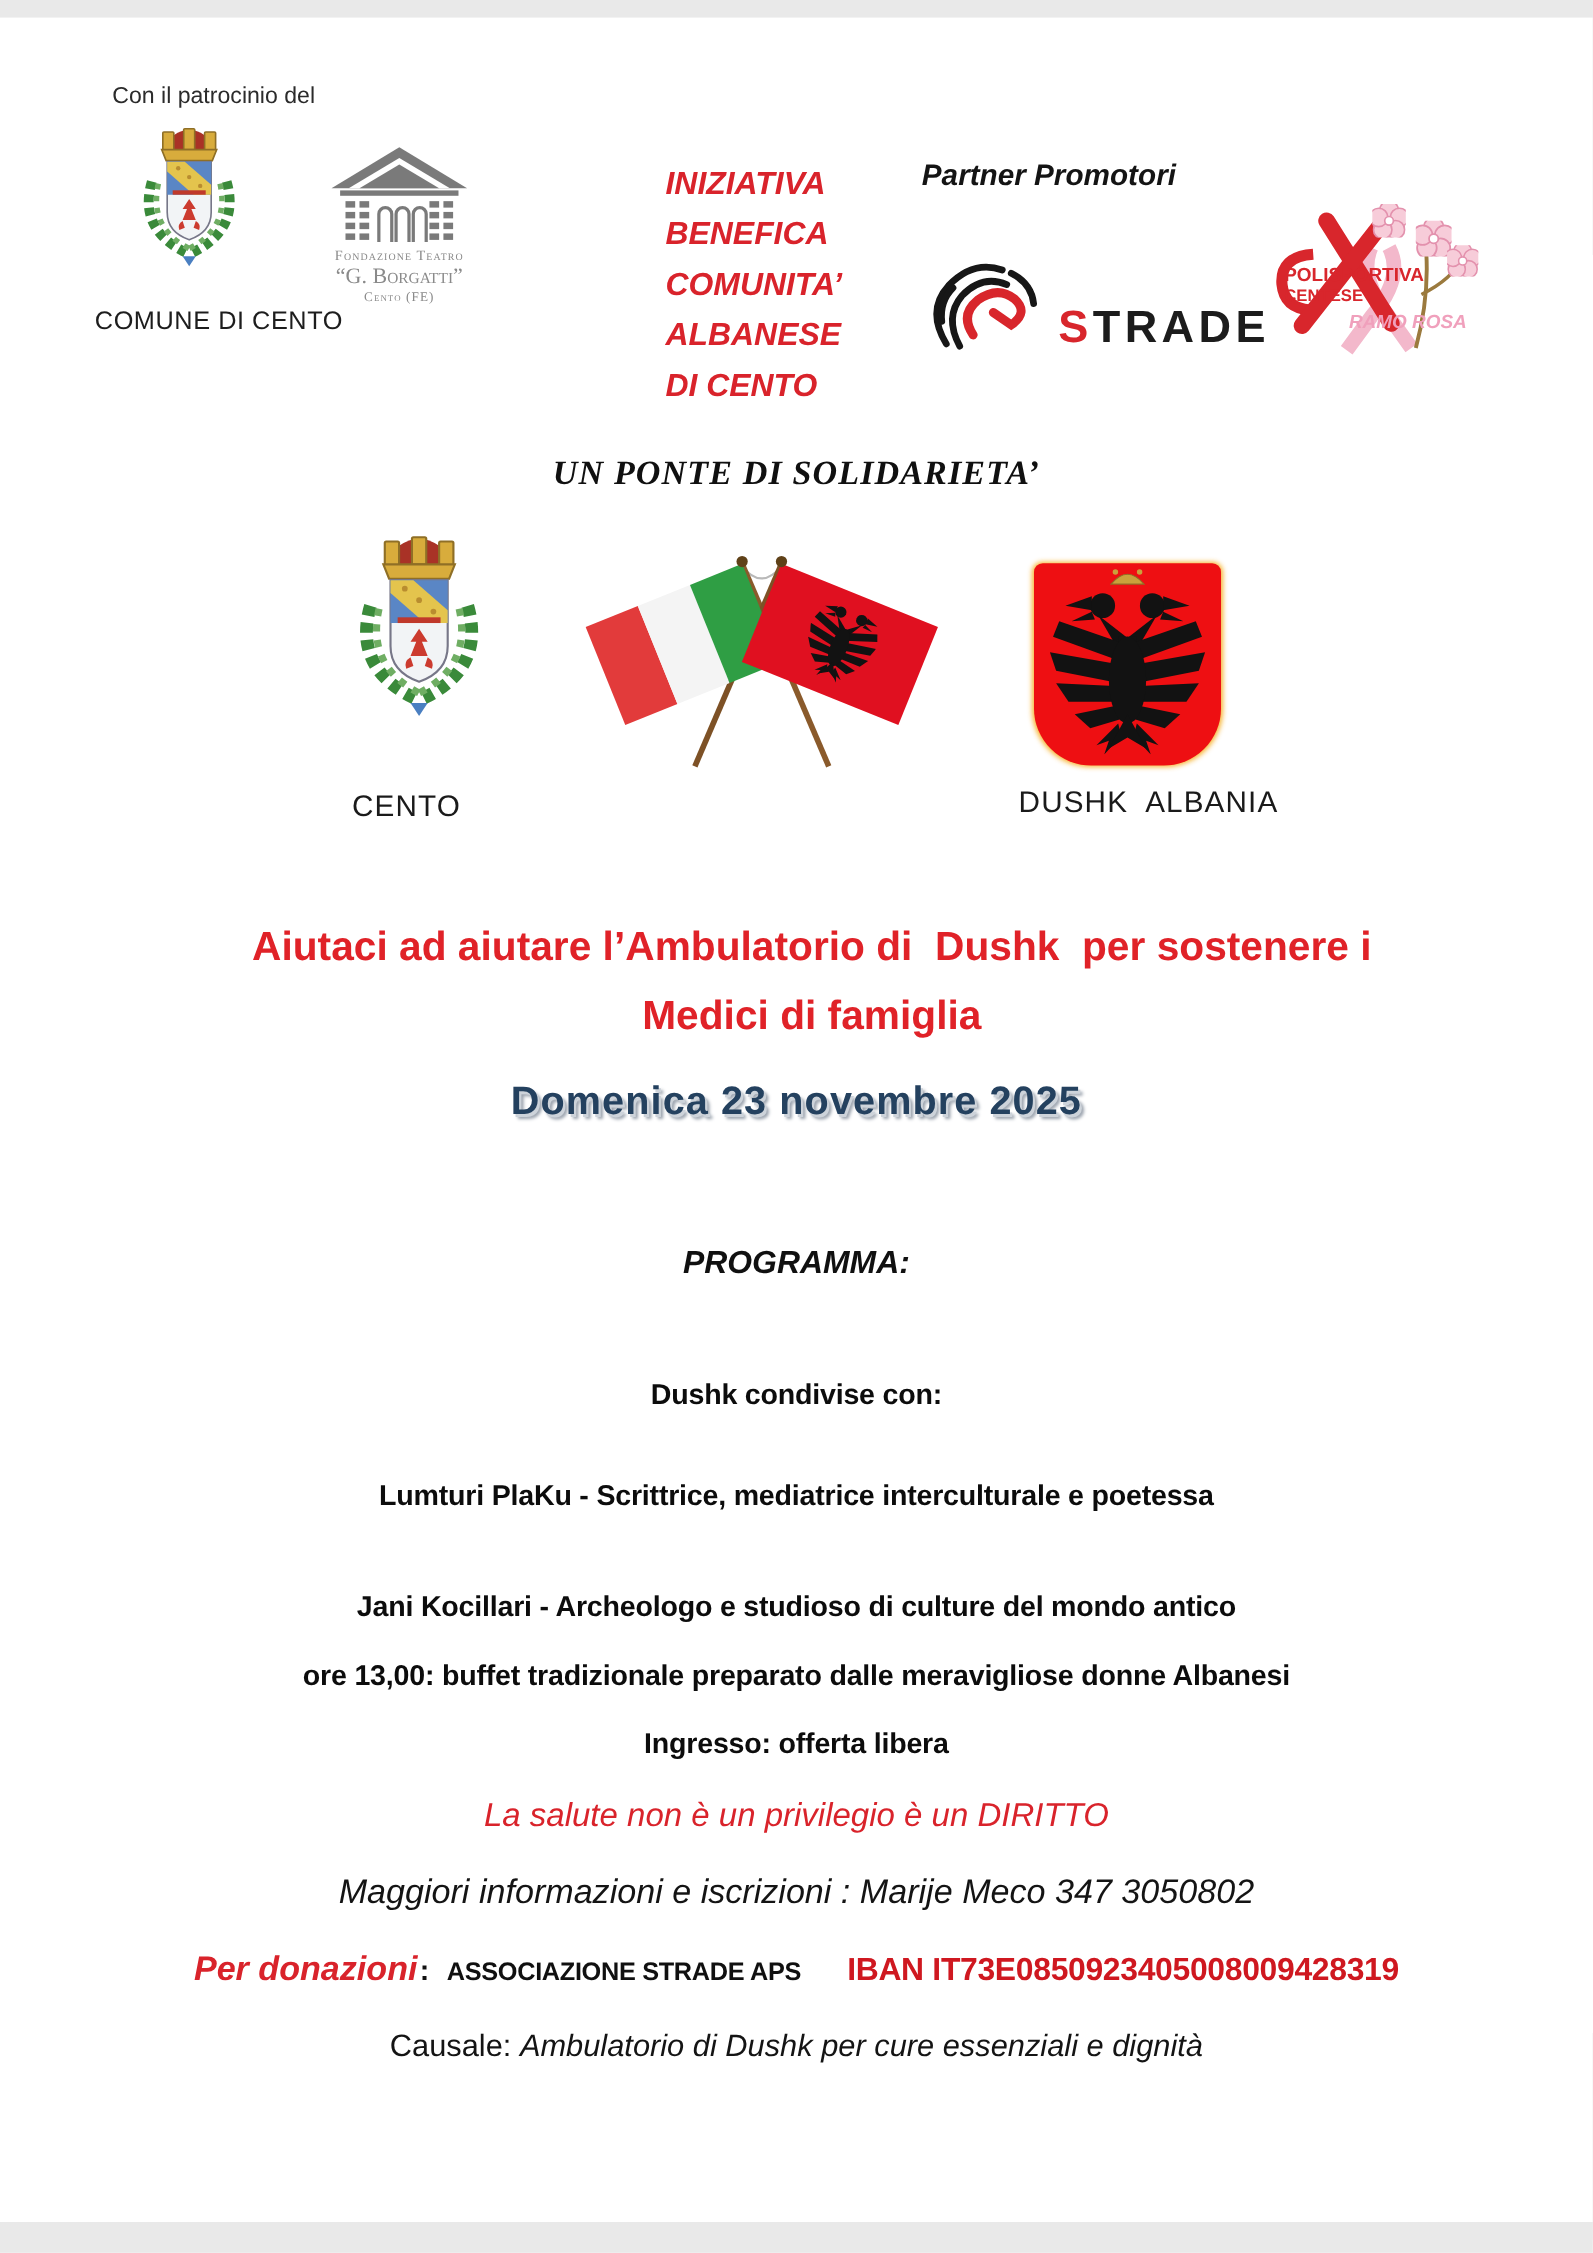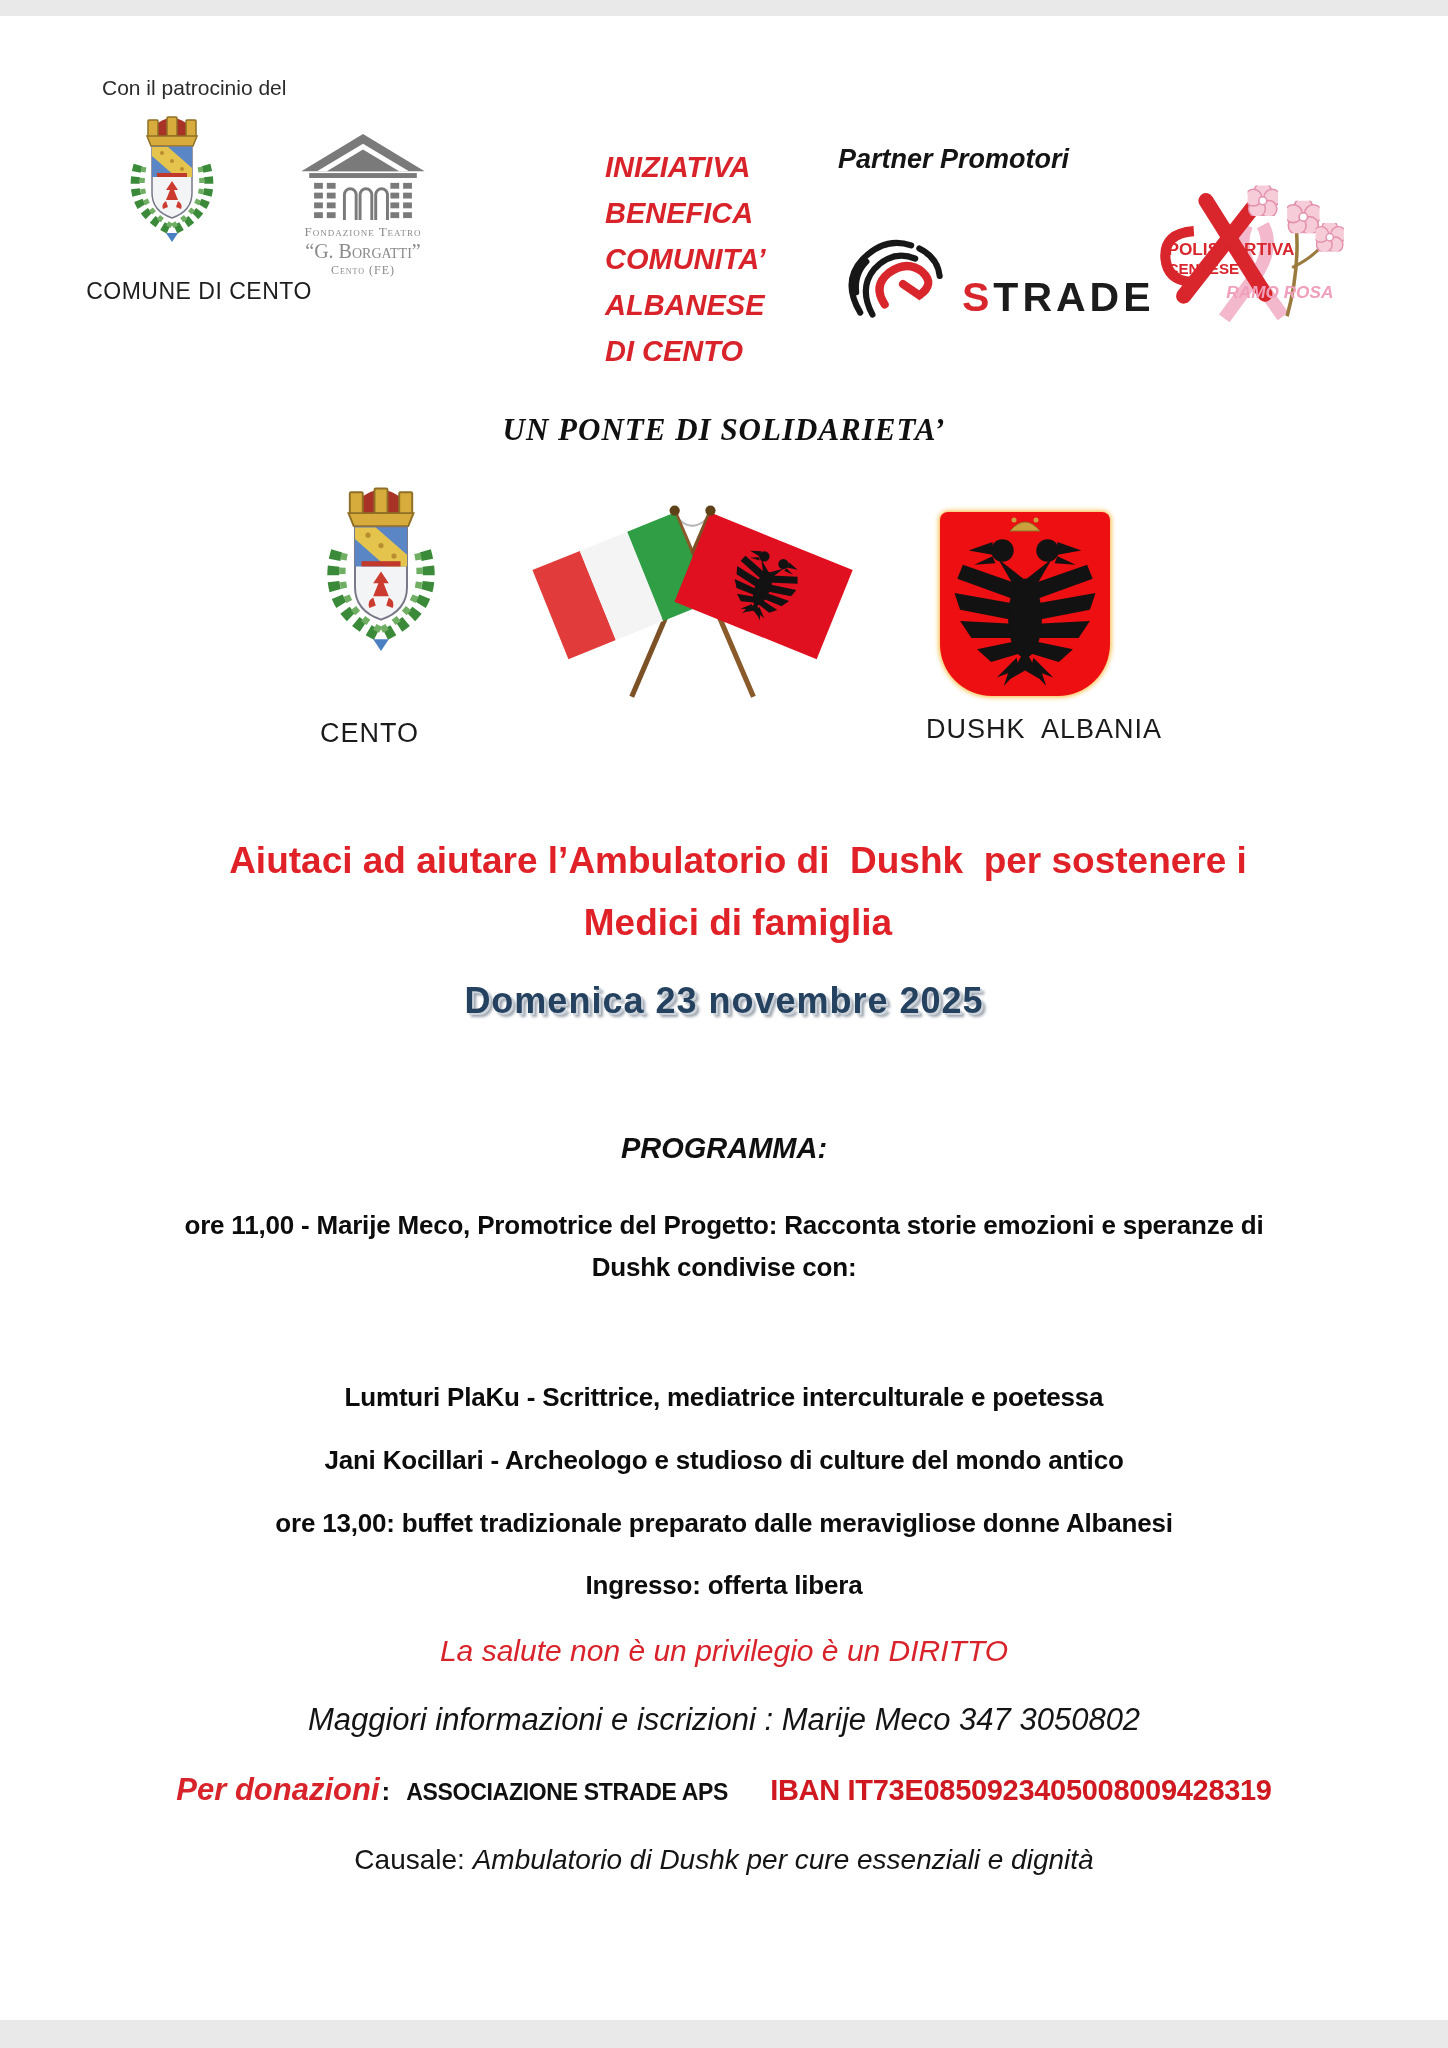--- a/index.html
+++ b/index.html
@@ -263,23 +263,22 @@
 
   <div class="abs cento-label">CENTO</div>
   <div class="abs dushk-label kp">DUSHK  ALBANIA</div>
 
   <div class="ctr title-l t1a kp">Aiutaci ad aiutare l’Ambulatorio di  Dushk  per sostenere i</div>
   <div class="ctr title-l t1b">Medici di famiglia</div>
 
   <div class="ctr date">Domenica 23 novembre 2025</div>
   <div class="ctr programma">PROGRAMMA:</div>
 
-  <div class="prog-line" style="top:1194px">ore 11,00 - Marije Meco, Promotrice del Progetto: Racconta storie emozioni e speranze di</div>
   <div class="prog-line" style="top:1236px">Dushk condivise con:</div>
-  <div class="prog-line" style="top:1366px">Lumturi PlaKu - Scrittrice, mediatrice interculturale e poetessa</div>
+  <div class="prog-line" style="top:1328px">Lumturi PlaKu - Scrittrice, mediatrice interculturale e poetessa</div>
   <div class="prog-line" style="top:1429px">Jani Kocillari - Archeologo e studioso di culture del mondo antico</div>
   <div class="prog-line" style="top:1492px">ore 13,00: buffet tradizionale preparato dalle meravigliose donne Albanesi</div>
   <div class="prog-line" style="top:1554px">Ingresso: offerta libera</div>
 
   <div class="ctr slogan">La salute non è un privilegio è un DIRITTO</div>
   <div class="ctr info">Maggiori informazioni e iscrizioni : Marije Meco 347 3050802</div>
 
   <div class="donations">
     <span class="don-label">Per donazioni</span>
     <span class="don-colon">:</span>

